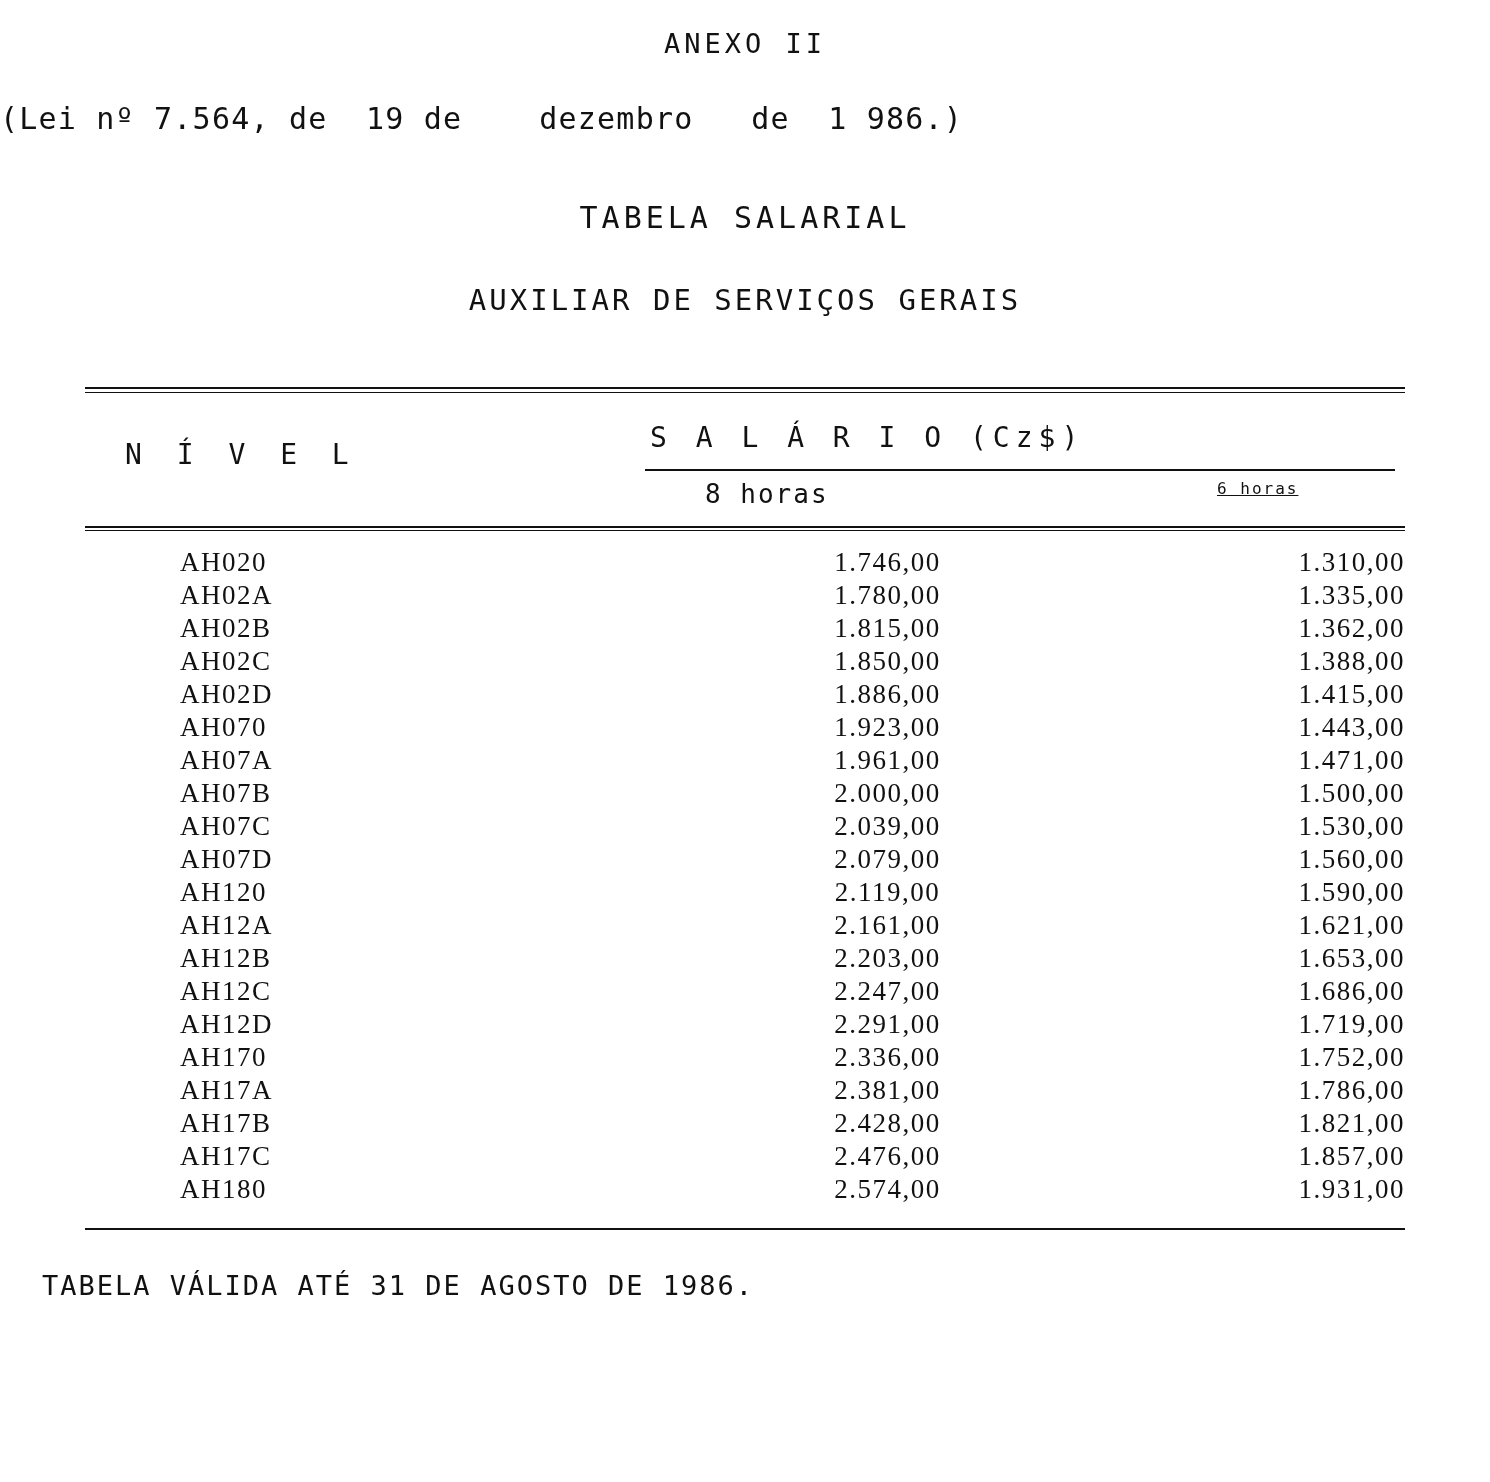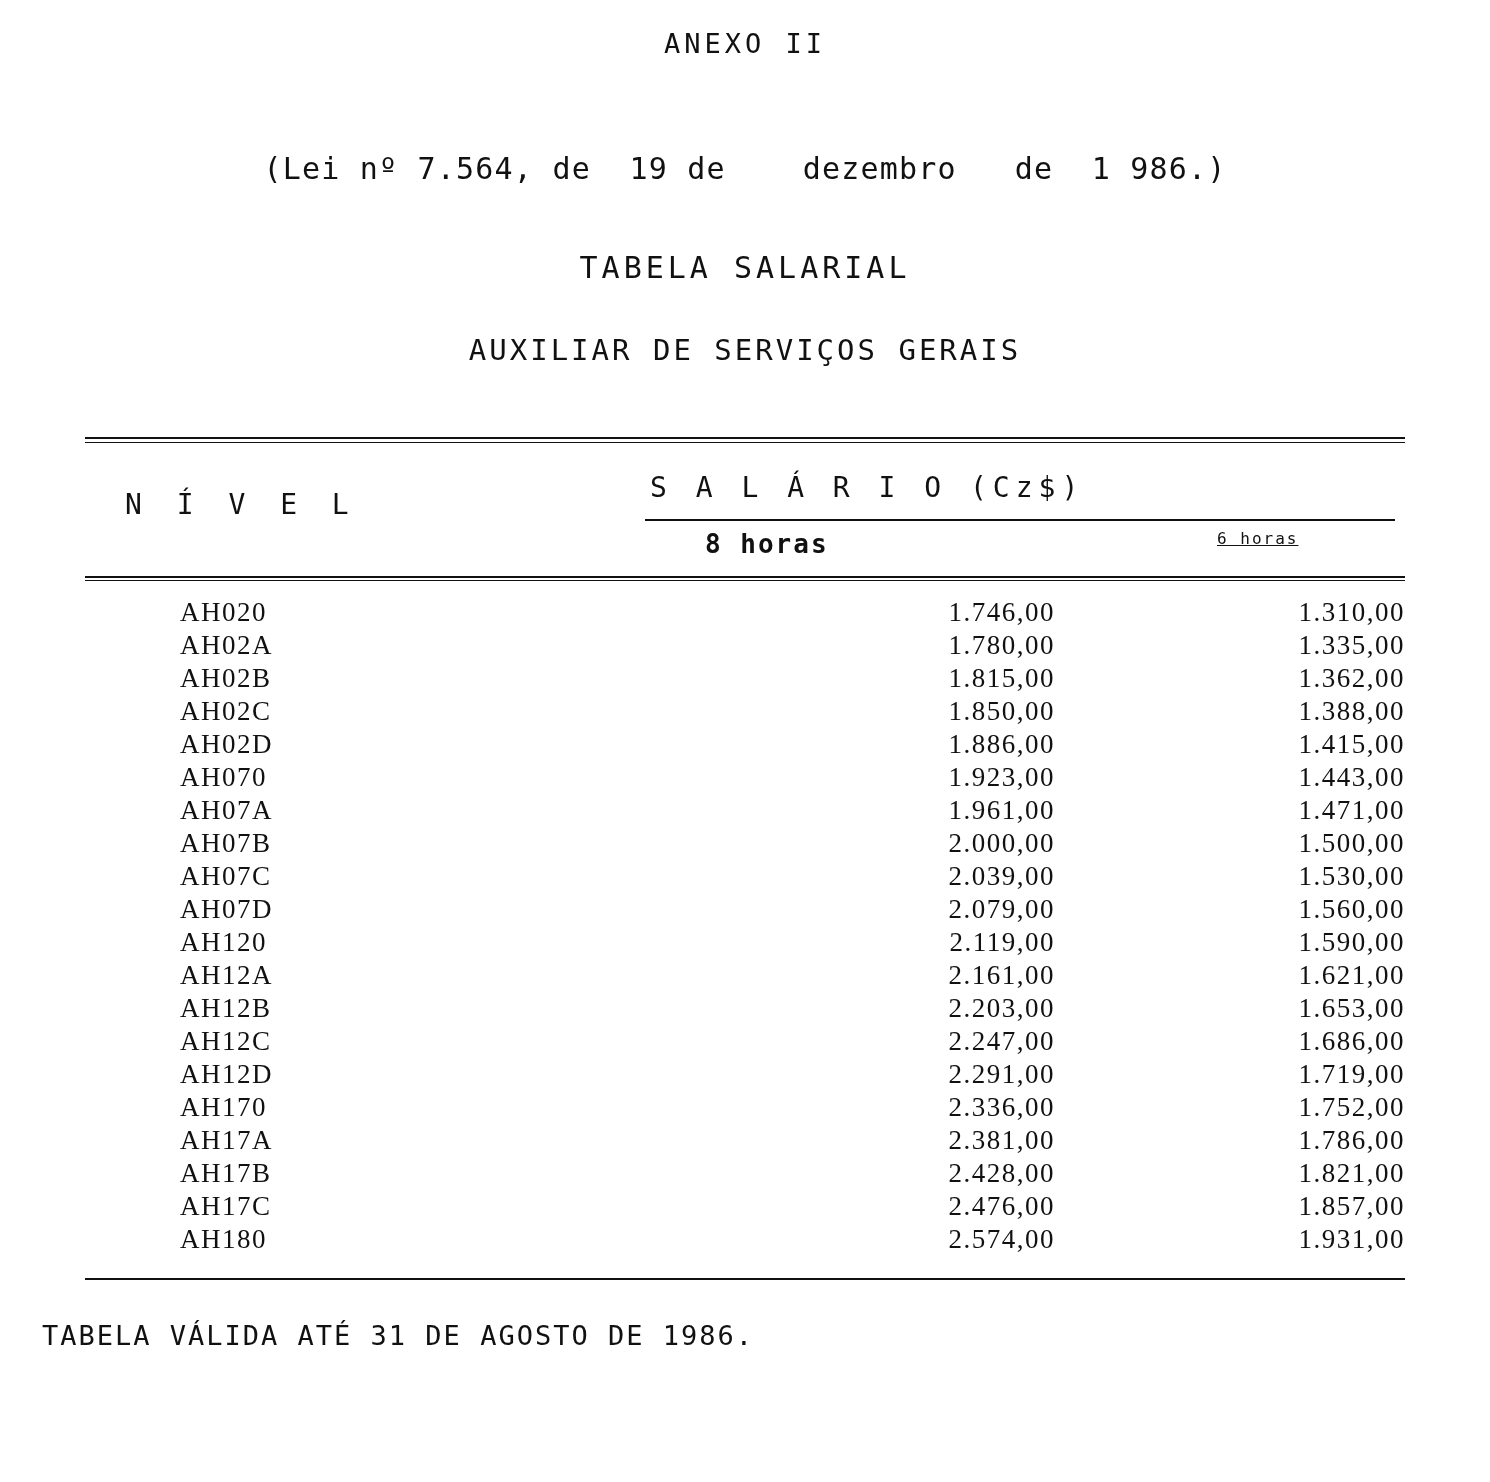--- a/index.html
+++ b/index.html
@@ -23,24 +23,23 @@
   }
 
   
   .anexo {
     text-align: center;
     font-size: 27px;
     letter-spacing: 4px;
     margin-top: 28px;
   }
   .lei {
-    text-align: center;
     font-size: 30px;
     letter-spacing: 1.2px;
-    margin-top: 92px;
+    margin-top: 42px;
     white-space: pre;
   }
   .tabela-salarial {
     text-align: center;
     font-size: 30px;
     letter-spacing: 4px;
     margin-top: 64px;
   }
   .cargo {
     text-align: center;
@@ -87,21 +86,20 @@
     top: 76px;
     width: 750px;
     border-top: 2px solid #111;
   }
   .hours-8 {
     position: absolute;
     left: 620px;
     top: 86px;
     font-size: 26px;
     letter-spacing: 2px;
-    font-weight: bold;
   }
   .hours-6 {
     position: absolute;
     left: 1132px;
     top: 86px;
     font-size: 16px;
     letter-spacing: 2px;
     text-decoration: underline;
   }
   .head-bottom-rule {
@@ -128,21 +126,21 @@
     height: 33px;
     font-family: Liberation Serif, serif;
   }
   .c-nivel {
     width: 540px;
     padding-left: 95px;
     box-sizing: border-box;
   }
   .c-h8 {
     width: 430px;
-    text-align: right;
+    text-align: center;
     padding-left: 95px;
     box-sizing: border-box;
   }
   .c-h6 {
     width: 350px;
     text-align: right;
     padding-left: 95px;
     box-sizing: border-box;
   }
 

